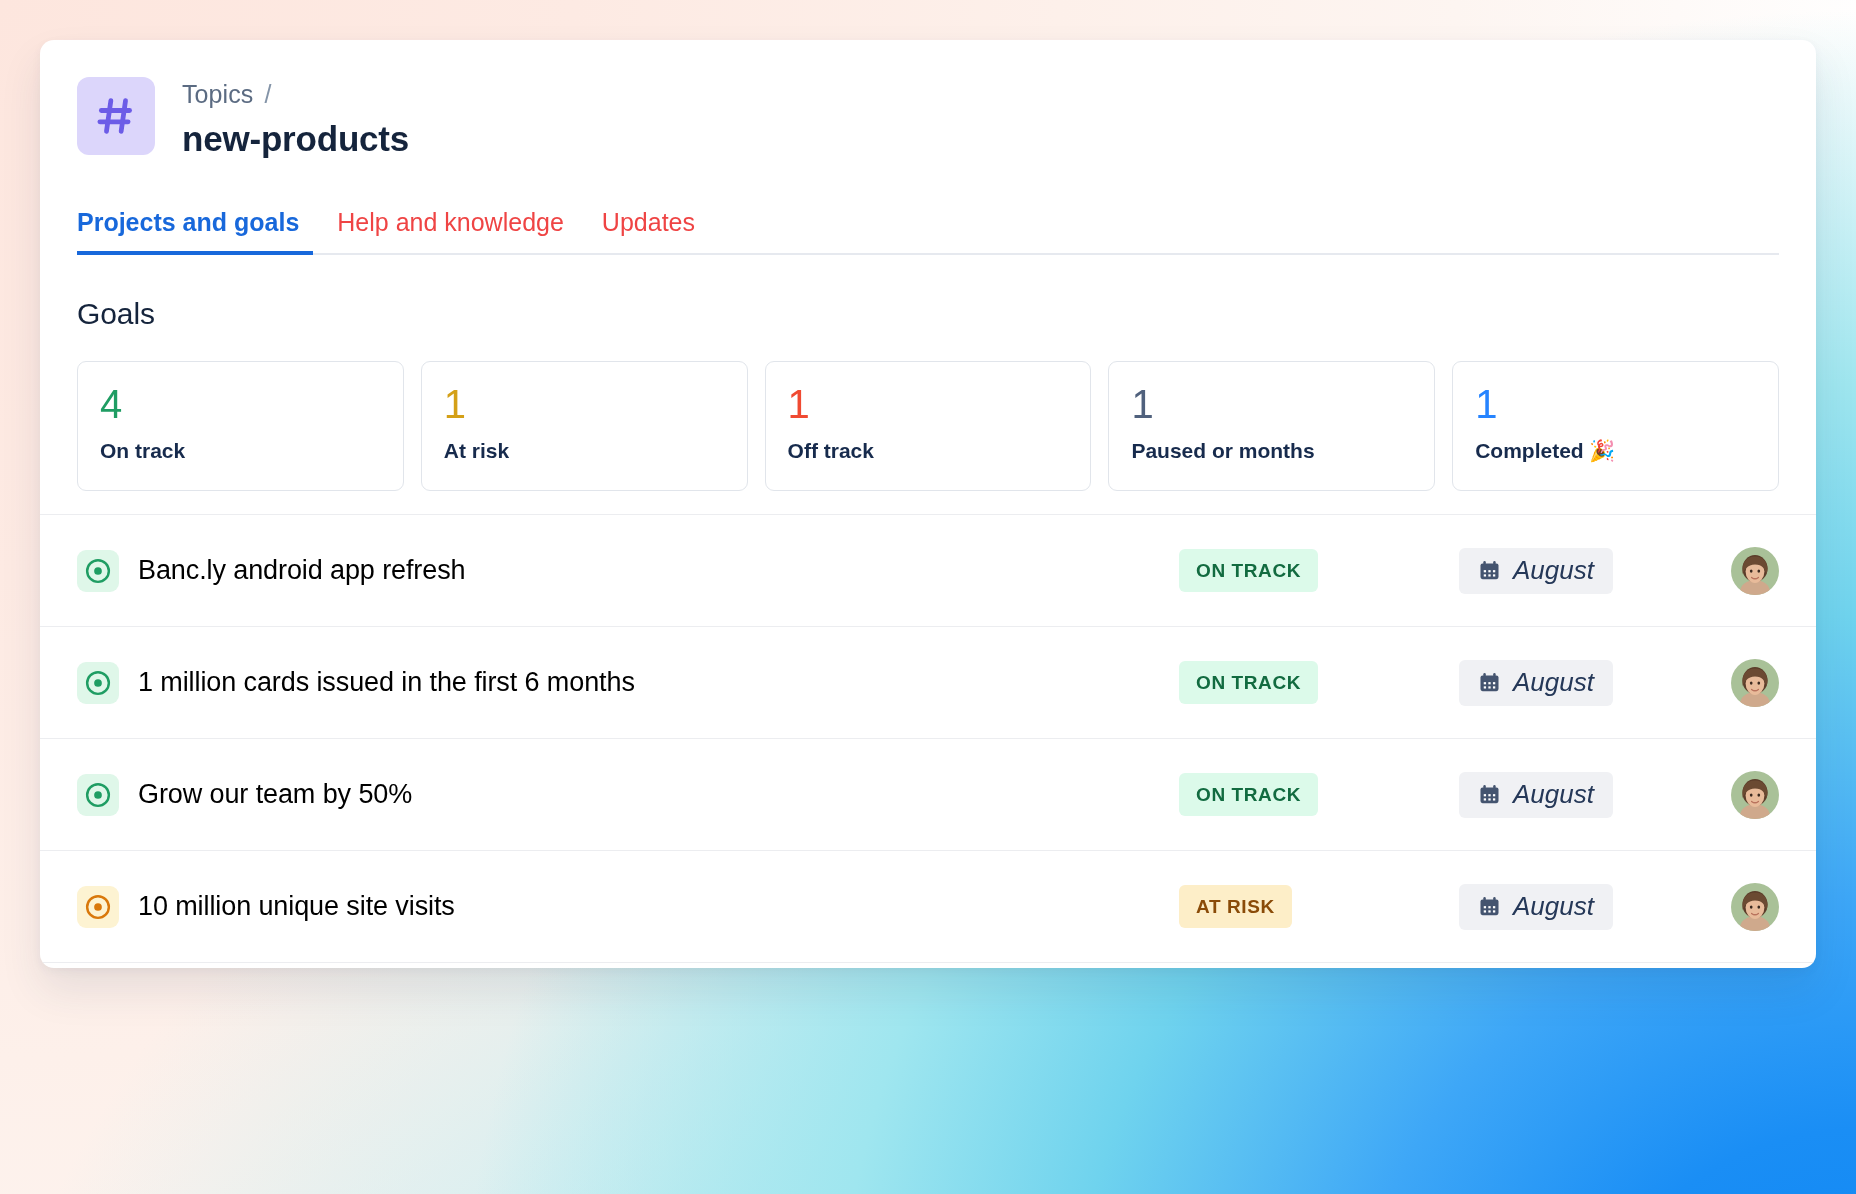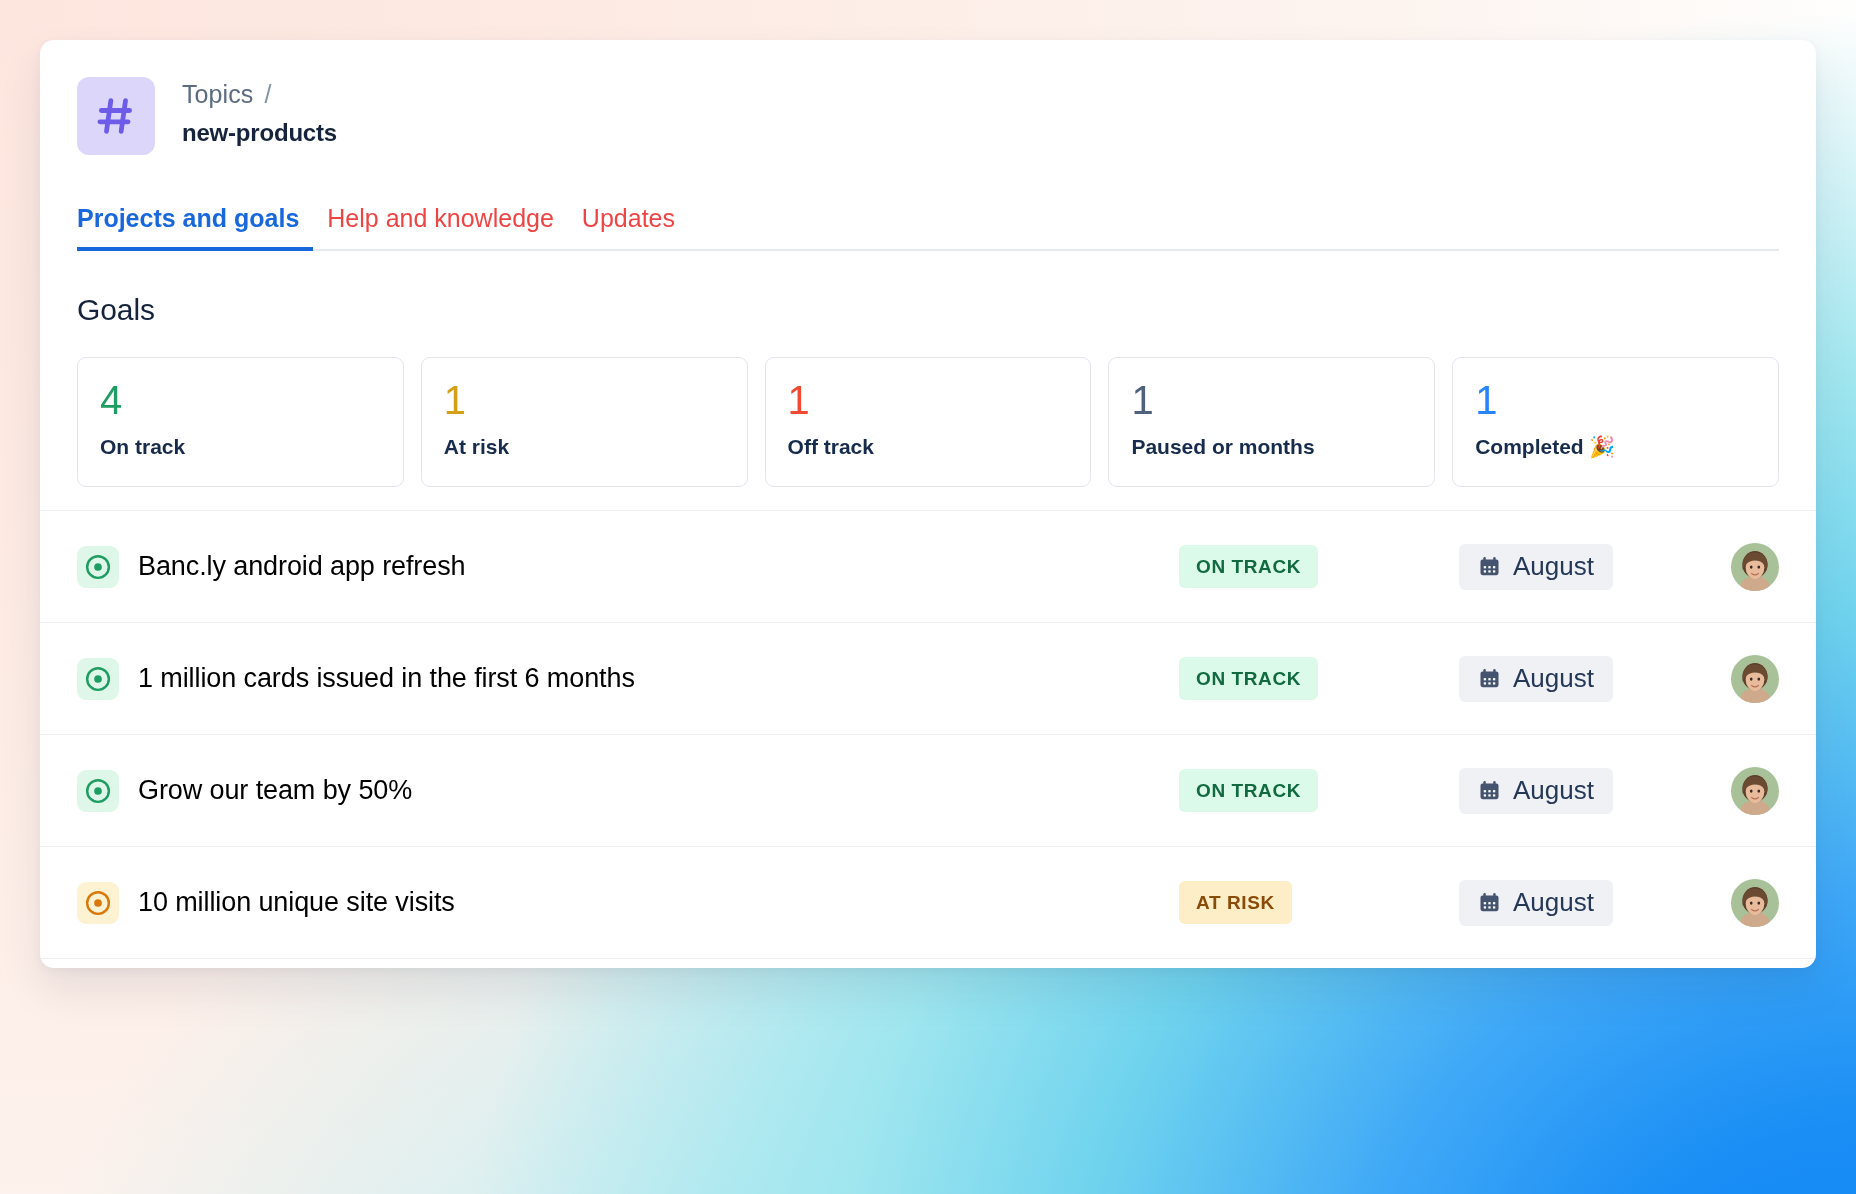--- a/index.html
+++ b/index.html
@@ -63,34 +63,34 @@
     letter-spacing: 0.1px;
     line-height: 1.2;
     display: flex;
     align-items: center;
     gap: 11px;
   }
   .breadcrumb .sep { color: #8494a8; }
 
   .page-title {
     margin-top: 10px;
-    font-size: 24px;
+    font-size: 35px;
     font-weight: 700;
     color: #15243c;
     letter-spacing: -0.2px;
     line-height: 1.15;
   }
 
   
   .tabs-wrap {
     margin: 49px 37px 0 37px;
     border-bottom: 2px solid #e6e9ef;
     display: flex;
     align-items: flex-start;
-    gap: 0;
+    gap: 10px;
   }
   .tab {
     font-size: 25px;
     color: #ef4444;
     padding: 0 14px 14px 14px;
     margin-bottom: -2px;
     border-bottom: 4px solid transparent;
     cursor: pointer;
     white-space: nowrap;
   }
@@ -187,20 +187,21 @@
     font-size: 19px;
     font-weight: 700;
     letter-spacing: 0.6px;
   }
 
   .date-col {
     width: 262px;
     flex: 0 0 auto;
     display: flex;
     align-items: flex-end;
+    font-style: italic;
   }
   .date-pill {
     display: inline-flex;
     align-items: center;
     gap: 12px;
     height: 46px;
     padding: 0 19px;
     border-radius: 6px;
     background: #f0f1f4;
     font-size: 26px;

